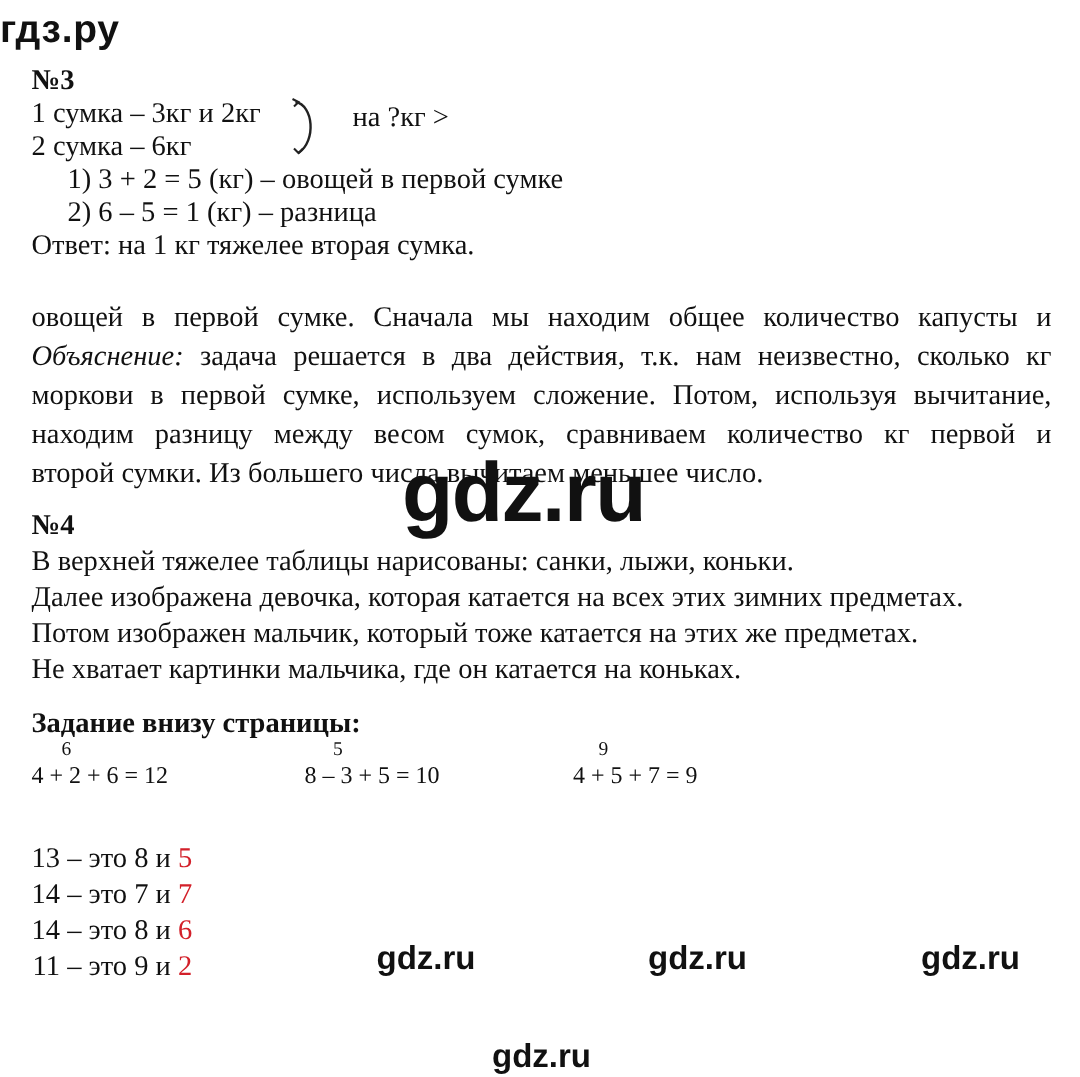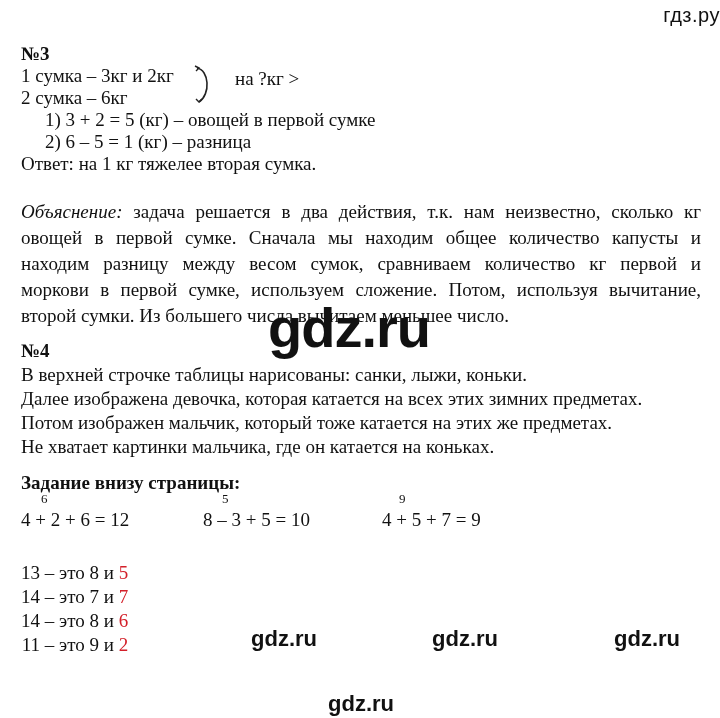--- a/index.html
+++ b/index.html
@@ -1,31 +1,31 @@
 <!DOCTYPE html>
 <html><head>
 <meta charset="utf-8">
 <style>
   html, body { margin: 0; padding: 0; background: #ffffff; }
   body { width: 720px; height: 718px; position: relative; overflow: hidden; color: #111; font-family: "Liberation Serif", serif; }
-  .site-title { position: absolute; top: 4px; left: 0; width: 720px; text-align: right; font-family: "Liberation Sans", sans-serif; font-weight: normal; font-size: 20px; color: #111; letter-spacing: 0.5px; }
+  .site-title { position: absolute; top: 4px; left: 0; width: 720px; text-align: left; font-family: "Liberation Sans", sans-serif; font-weight: bold; font-size: 26px; color: #111; letter-spacing: 0.5px; }
   .block { position: absolute; left: 21px; font-size: 19px; line-height: 22px; }
   .line { white-space: nowrap; height: 22px; }
   .heading { font-weight: bold; }
   .indent { padding-left: 24px; }
   .italic { font-style: italic; }
   .para { position: absolute; left: 21px; width: 680px; font-size: 19px; line-height: 26px; text-align: justify; }
   .para .l { display: block; text-align: justify; text-align-last: justify; height: 26px; }
   .para .l.last { text-align-last: left; }
   .bracket { position: absolute; left: 193px; top: 64px; width: 22px; height: 42px; }
   .bracket-label { position: absolute; left: 235px; top: 68px; font-size: 19px; white-space: nowrap; }
   .wm-big { position: absolute; left: 268px; top: 300px; font-family: "Liberation Sans", sans-serif; font-weight: bold; font-size: 56px; letter-spacing: -1px; color: #111; line-height: 1; }
   .wm { position: absolute; font-family: "Liberation Sans", sans-serif; font-weight: bold; font-size: 22px; color: #111; line-height: 1; }
   .eq-row { position: absolute; top: 491px; left: 21px; width: 700px; height: 50px; }
-  .eq { position: absolute; font-size: 19px; white-space: nowrap; }
+  .eq { position: absolute; font-size: 16px; white-space: nowrap; }
   .sup { position: absolute; font-size: 13px; }
   .red { color: #d3202a; }
 </style>
 </head>
 <body>
 
 <div class="site-title">гдз.ру</div>
 
 <div class="block" style="top:43px;">
   <div class="line heading">№3</div>
@@ -37,32 +37,32 @@
 </div>
 
 <svg class="bracket" viewBox="0 0 22 42">
   <path d="M4 4 C 16 6, 18 30, 6 38" fill="none" stroke="#222" stroke-width="1.6"></path>
   <path d="M2 2 L6 4 L3 7" fill="none" stroke="#222" stroke-width="1.4"></path>
   <path d="M3 35 L6 38 L9 35" fill="none" stroke="#222" stroke-width="1.4"></path>
 </svg>
 <div class="bracket-label">на ?кг &gt;</div>
 
 <div class="para" style="top:199px;">
+  <span class="l">овощей в первой сумке. Сначала мы находим общее количество капусты и</span>
   <span class="l"><span class="italic">Объяснение:</span><span> задача решается в два действия, т.к. нам неизвестно, сколько кг</span></span>
-  <span class="l">овощей в первой сумке. Сначала мы находим общее количество капусты и</span>
+  <span class="l">моркови в первой сумке, используем сложение. Потом, используя вычитание,</span>
   <span class="l">находим разницу между весом сумок, сравниваем количество кг первой и</span>
-  <span class="l">моркови в первой сумке, используем сложение. Потом, используя вычитание,</span>
   <span class="l last">второй сумки. Из большего числа вычитаем меньшее число.</span>
 </div>
 
 <div class="wm-big">gdz.ru</div>
 
 <div class="block" style="top:339px; line-height:24px;">
   <div class="line heading" style="height:24px;">№4</div>
-  <div class="line" style="height:24px;">В верхней строчке таблицы нарисованы: санки, лыжи, коньки.</div>
+  <div class="line" style="height:24px;">В верхней тяжелее таблицы нарисованы: санки, лыжи, коньки.</div>
   <div class="line" style="height:24px;">Далее  изображена девочка, которая катается на всех этих зимних предметах.</div>
   <div class="line" style="height:24px;">Потом изображен мальчик, который тоже катается на этих же предметах.</div>
   <div class="line" style="height:24px;">Не хватает картинки мальчика, где он катается на коньках.</div>
 </div>
 
 <div class="block" style="top:472px;">
   <div class="line heading">Задание внизу страницы:</div>
 </div>
 <div class="eq-row">
   <span class="sup" style="left:20px; top:0px;">6</span>

